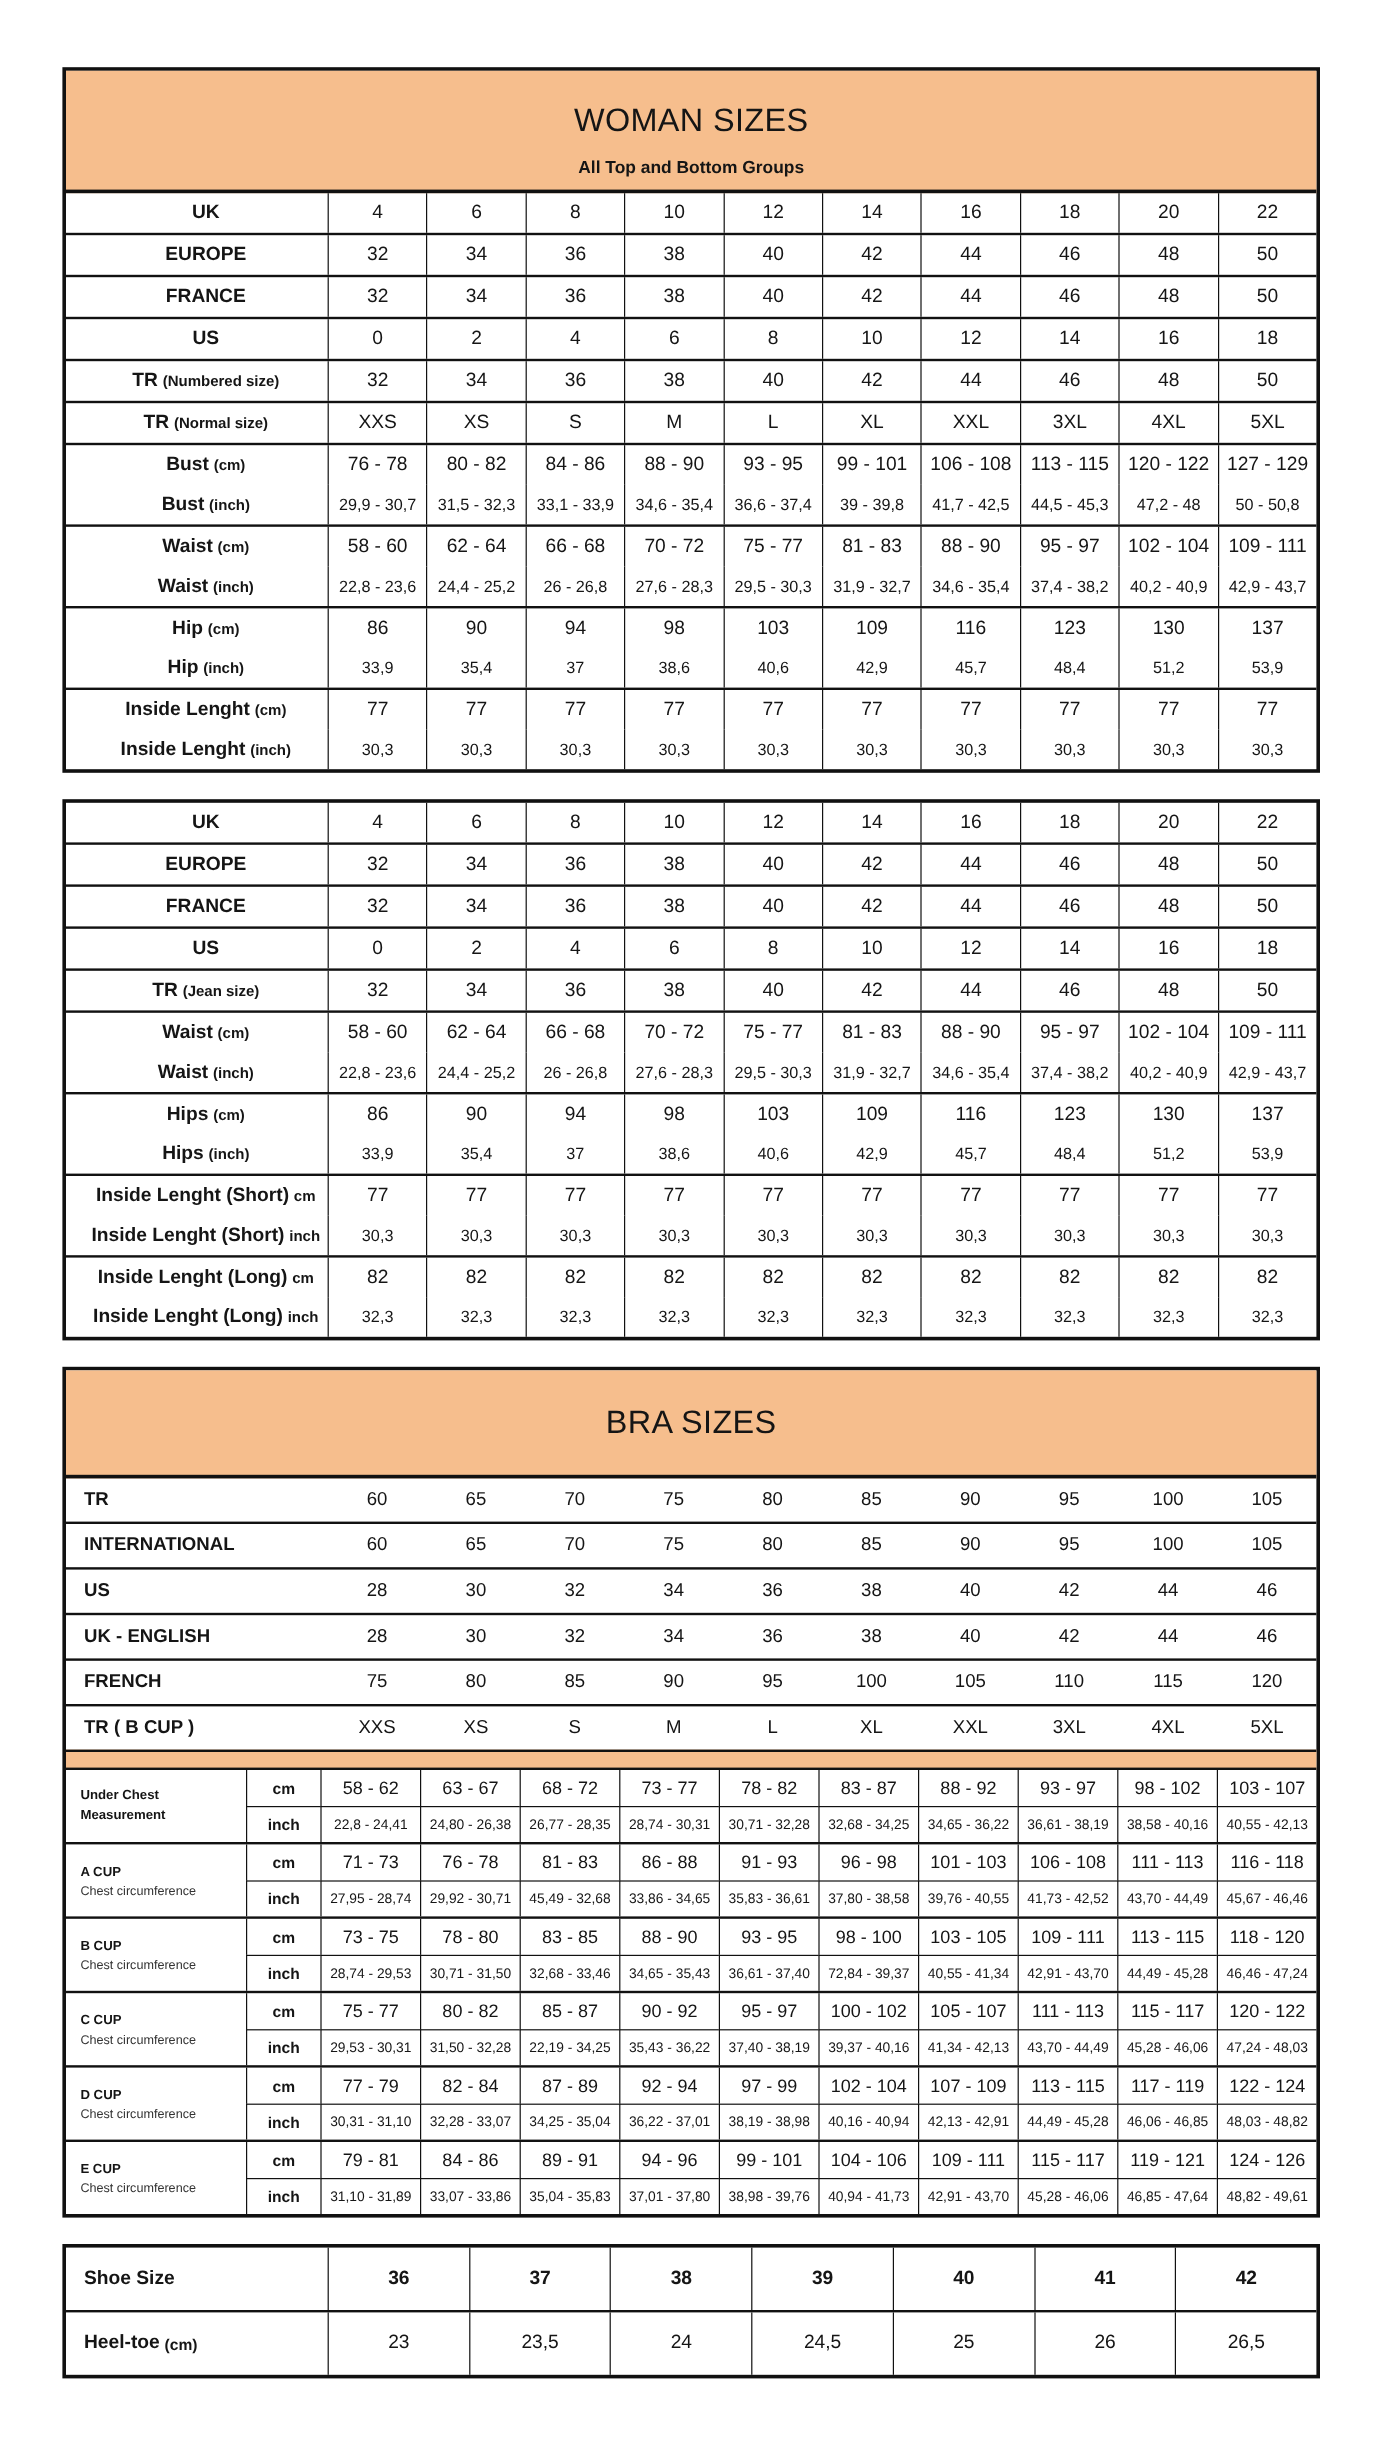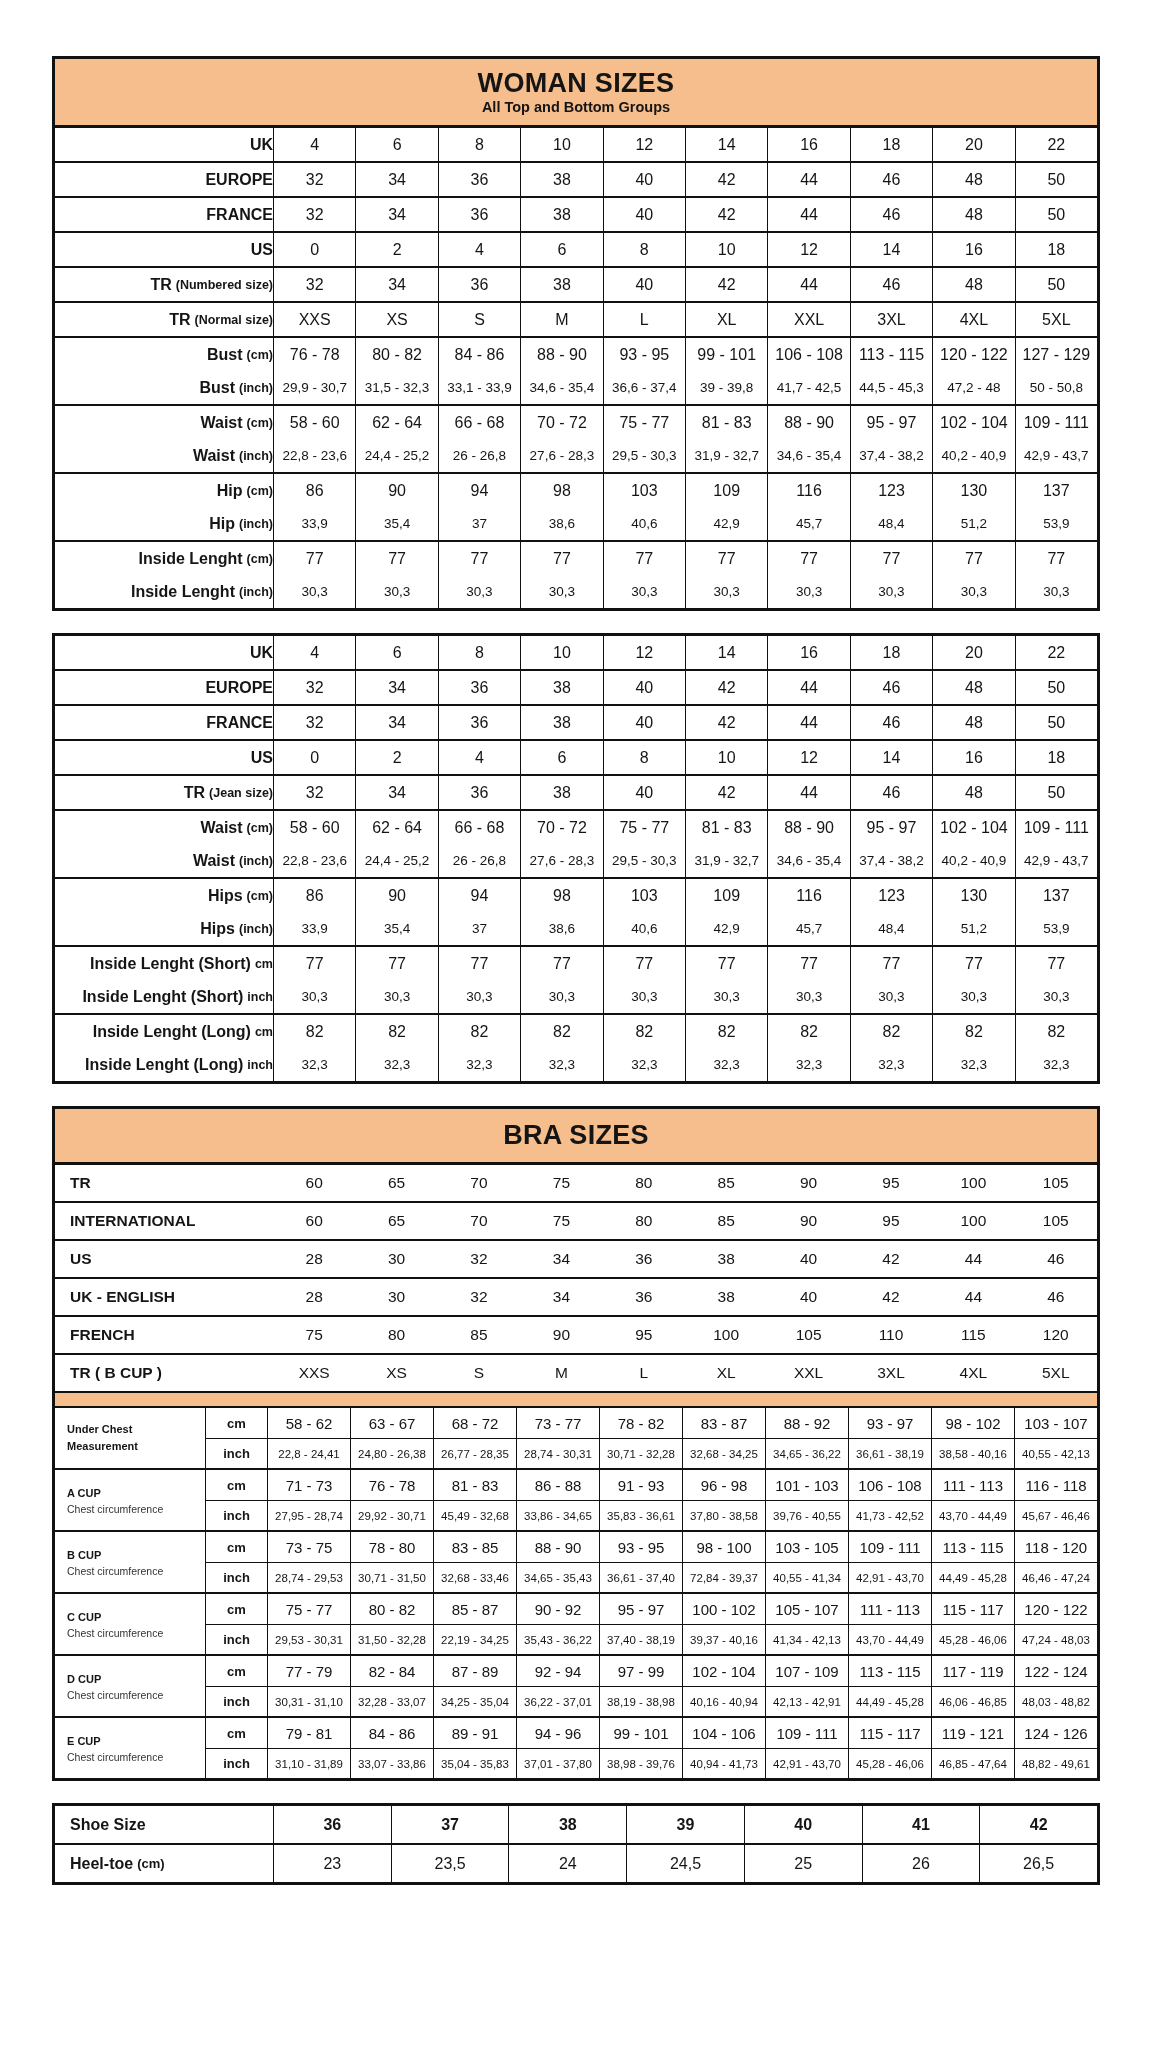--- a/index.html
+++ b/index.html
@@ -3,32 +3,32 @@
 <meta charset="utf-8">
 <style>
   html,body{margin:0;padding:0;background:#ffffff;}
   body{width:1164px;font-family:"Liberation Sans",sans-serif;color:#151515;
        -webkit-font-smoothing:antialiased;}
   .page{box-sizing:border-box;width:1164px;min-height:2048px;padding:56px 64px 40px 52px;}
 
   .tbl{border:3px solid #111;margin-bottom:22px;background:#fff;}
 
   .band{background:#f6be8d;text-align:center;border-bottom:3px solid #111;padding:9px 0 10px;}
-  .band h1{margin:0;font-size:27px;line-height:30px;font-weight:bold;letter-spacing:.3px;}
+  .band h1{margin:17px;font-size:27px;line-height:30px;font-weight:normal;letter-spacing:.3px;}
   .band .sub{font-size:14.5px;font-weight:bold;margin-top:1px;}
   .band.one{padding:11px 0 12px;}
   .band-thin{background:#f6be8d;height:13px;border-top:2px solid #111;border-bottom:2px solid #111;}
 
   
   .grp{border-top:2.5px solid #111;}
   .grp:first-child{border-top:none;}
   .srow{display:grid;grid-template-columns:218px repeat(10,1fr);}
   .scell{height:33px;display:flex;align-items:center;justify-content:center;
          border-left:1.5px solid #111;font-size:16px;white-space:nowrap;}
-  .scell.lab{justify-content:flex-end;padding-left:15px;border-left:none;font-weight:bold;}
+  .scell.lab{justify-content:center;padding-left:15px;border-left:none;font-weight:bold;}
   .scell.lab .det{font-weight:bold;font-size:12.5px;margin-left:4px;}
   .srow.small .scell:not(.lab){font-size:13.5px;}
 
   
   .brow{display:grid;grid-template-columns:218px repeat(10,1fr);border-top:2.5px solid #111;}
   .brow:first-child{border-top:none;}
   .bcell{height:36px;display:flex;align-items:center;justify-content:center;font-size:15.5px;}
   .bcell.lab{justify-content:flex-start;padding-left:15px;font-weight:bold;}
 
   
@@ -42,21 +42,21 @@
   .ccell{display:flex;align-items:center;justify-content:center;border-left:1.5px solid #111;
          white-space:nowrap;}
   .ccell.r2{border-top:1.5px solid #111;}
   .ccell.unit{font-weight:bold;font-size:13px;}
   .ccell.cmv{font-size:15px;}
   .ccell.inv{font-size:11.5px;}
 
   
   .shrow{display:grid;grid-template-columns:218px repeat(7,1fr);border-top:2.5px solid #111;}
   .shrow:first-child{border-top:none;}
-  .shcell{height:37px;display:flex;align-items:center;justify-content:center;
+  .shcell{height:52px;display:flex;align-items:center;justify-content:center;
           border-left:1.5px solid #111;font-size:16px;}
   .shcell.lab{justify-content:flex-start;padding-left:15px;border-left:none;font-weight:bold;}
   .shcell.lab .det{font-size:13px;font-weight:bold;margin-left:4px;}
   .shrow:first-child .shcell{font-weight:bold;}
 </style>
 </head>
 <body>
 
 <div class="page">
 

